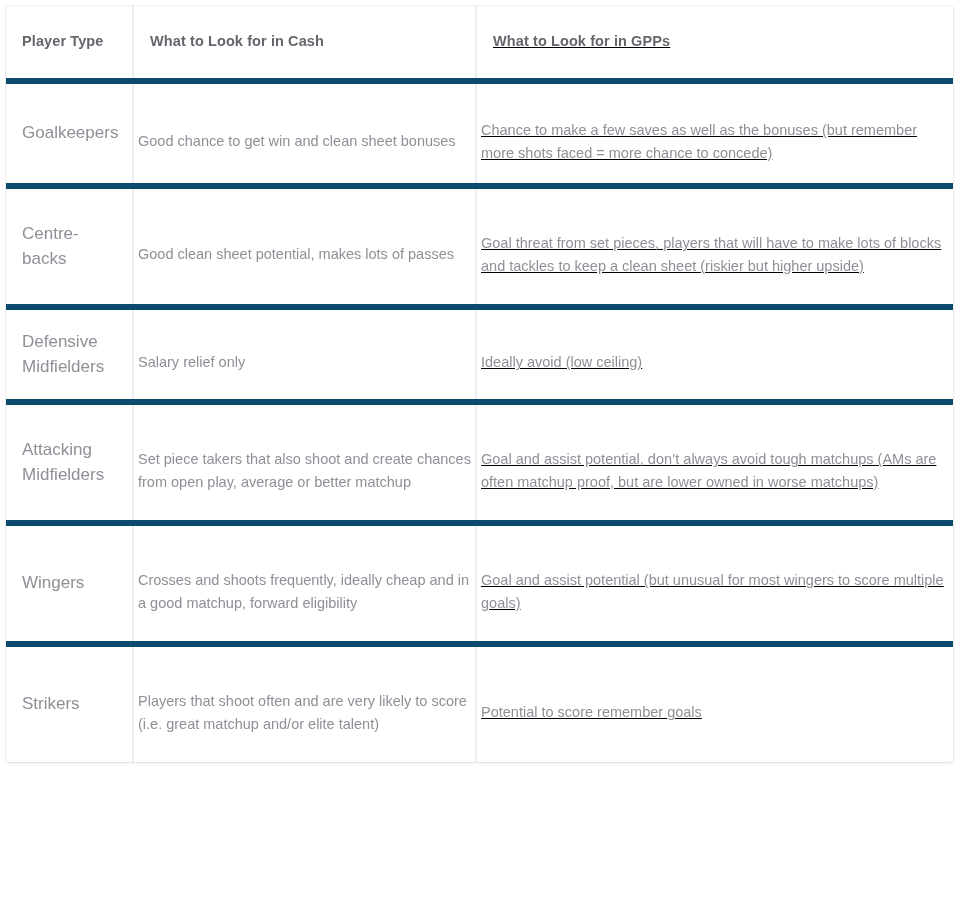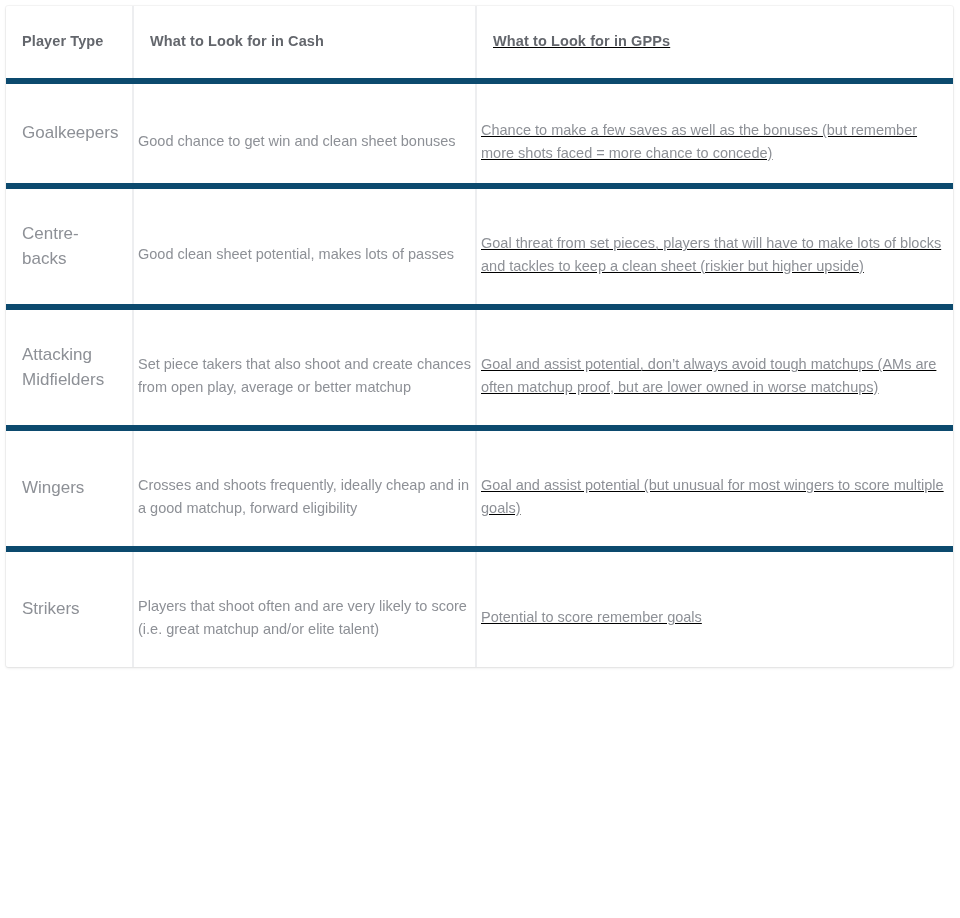--- a/index.html
+++ b/index.html
@@ -140,20 +140,31 @@
         </td>
         <td class="body-cell">
           <div class="cell-inner">Good clean sheet potential, makes lots of passes</div>
         </td>
         <td class="body-cell">
           <div class="cell-inner">Goal threat from set pieces, players that will have to make lots of blocks and tackles to keep a clean sheet (riskier but higher upside)</div>
         </td>
       </tr>
 
 
+      <tr class="r-dm">
+        <td class="type-cell">
+          <div class="cell-inner">Defensive Midfielders</div>
+        </td>
+        <td class="body-cell">
+          <div class="cell-inner">Salary relief only</div>
+        </td>
+        <td class="body-cell">
+          <div class="cell-inner">Ideally avoid (low ceiling)</div>
+        </td>
+      </tr>
 
 
       <tr class="r-am">
         <td class="type-cell">
           <div class="cell-inner">Attacking Midfielders</div>
         </td>
         <td class="body-cell">
           <div class="cell-inner">Set piece takers that also shoot and create chances from open play, average or better matchup</div>
         </td>
         <td class="body-cell">

